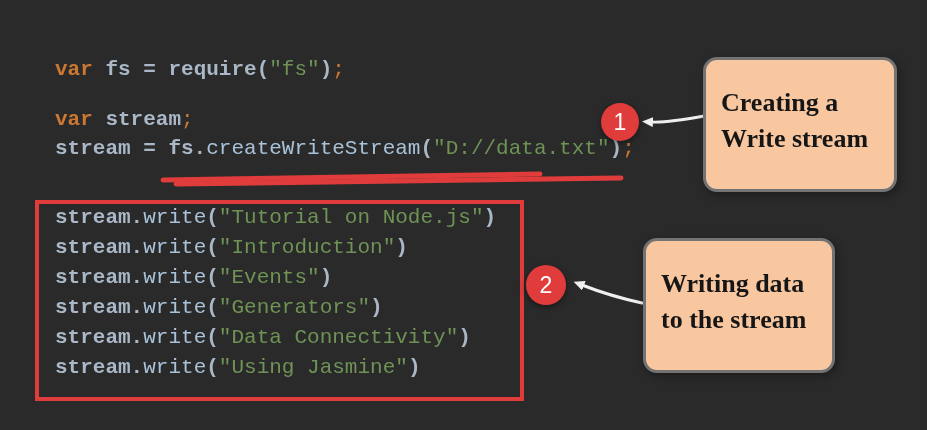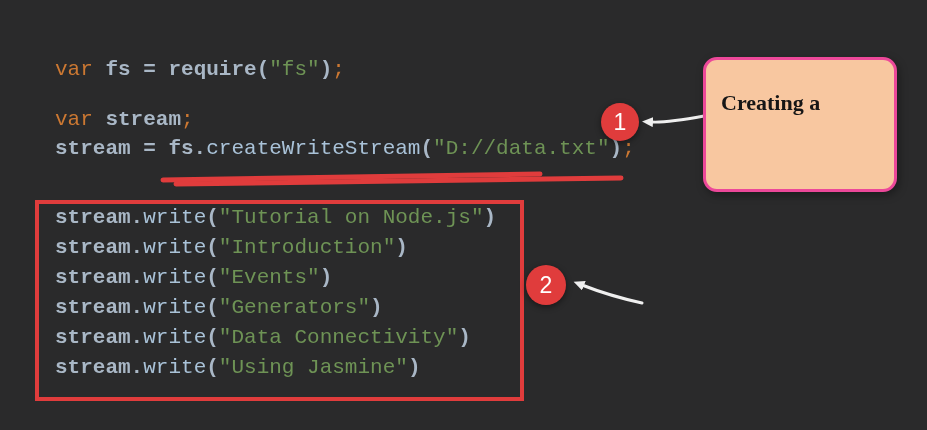--- a/index.html
+++ b/index.html
@@ -13,21 +13,21 @@
     background:var(--bg);
     font-family:"Liberation Sans", sans-serif;
   }
   .stage{position:absolute;inset:0;}
   
   .code-line{
     position:absolute;left:55px;
     font-family:"Liberation Mono","DejaVu Sans Mono",monospace;
     font-size:21px;line-height:26px;white-space:pre;
   }
-  .seg-keyword{color:var(--keyword);font-weight:normal;}
+  .seg-keyword{color:var(--keyword);font-weight:bold;}
   .seg-plain{color:var(--plain);font-weight:bold;}
   .seg-string{color:var(--string);}
   .seg-method{color:var(--method);}
   .seg-accent{color:var(--accent);}
   
   .highlight-box{
     position:absolute;left:35px;top:200px;width:489px;height:201px;
     border:4px solid var(--red);box-sizing:border-box;
   }
   
@@ -39,24 +39,24 @@
     position:absolute;border-radius:50%;background:var(--red);color:#ffffff;
     display:flex;align-items:center;justify-content:center;
     font-size:23px;font-family:"Liberation Sans",sans-serif;
     box-shadow:0 2px 6px rgba(0,0,0,.45);
   }
   .badge1{left:601px;top:103px;width:38px;height:38px;}
   .badge2{left:526px;top:265px;width:40px;height:40px;}
   
   .note{
     position:absolute;background:var(--peach);
-    border:3px solid #ec4899;border-radius:14px;box-sizing:border-box;
+    border:3px solid #737373;border-radius:14px;box-sizing:border-box;
     color:var(--ink);
     font-family:cursive;
-    font-size:22px;line-height:36px;font-weight:bold;
+    font-size:26px;line-height:36px;font-weight:bold;
     padding:25px 22px 0 15px;
     box-shadow:2px 3px 9px rgba(0,0,0,.35);
   }
   .note1{left:703px;top:57px;width:194px;height:135px;}
   .note2{left:643px;top:238px;width:192px;height:135px;}
 </style>
 </head>
 <body>
 
 <div class="stage">
@@ -89,15 +89,20 @@
 
   <div class="badge badge1">
     <span>1</span>
   </div>
   <div class="badge badge2">
     <span>2</span>
   </div>
 
   <div class="note note1">
     <div>Creating a</div>
+    <div>Write stream</div>
+  </div>
+  <div class="note note2">
+    <div>Writing data</div>
+    <div>to the stream</div>
   </div>
 
 </div>
 
 </body></html>

